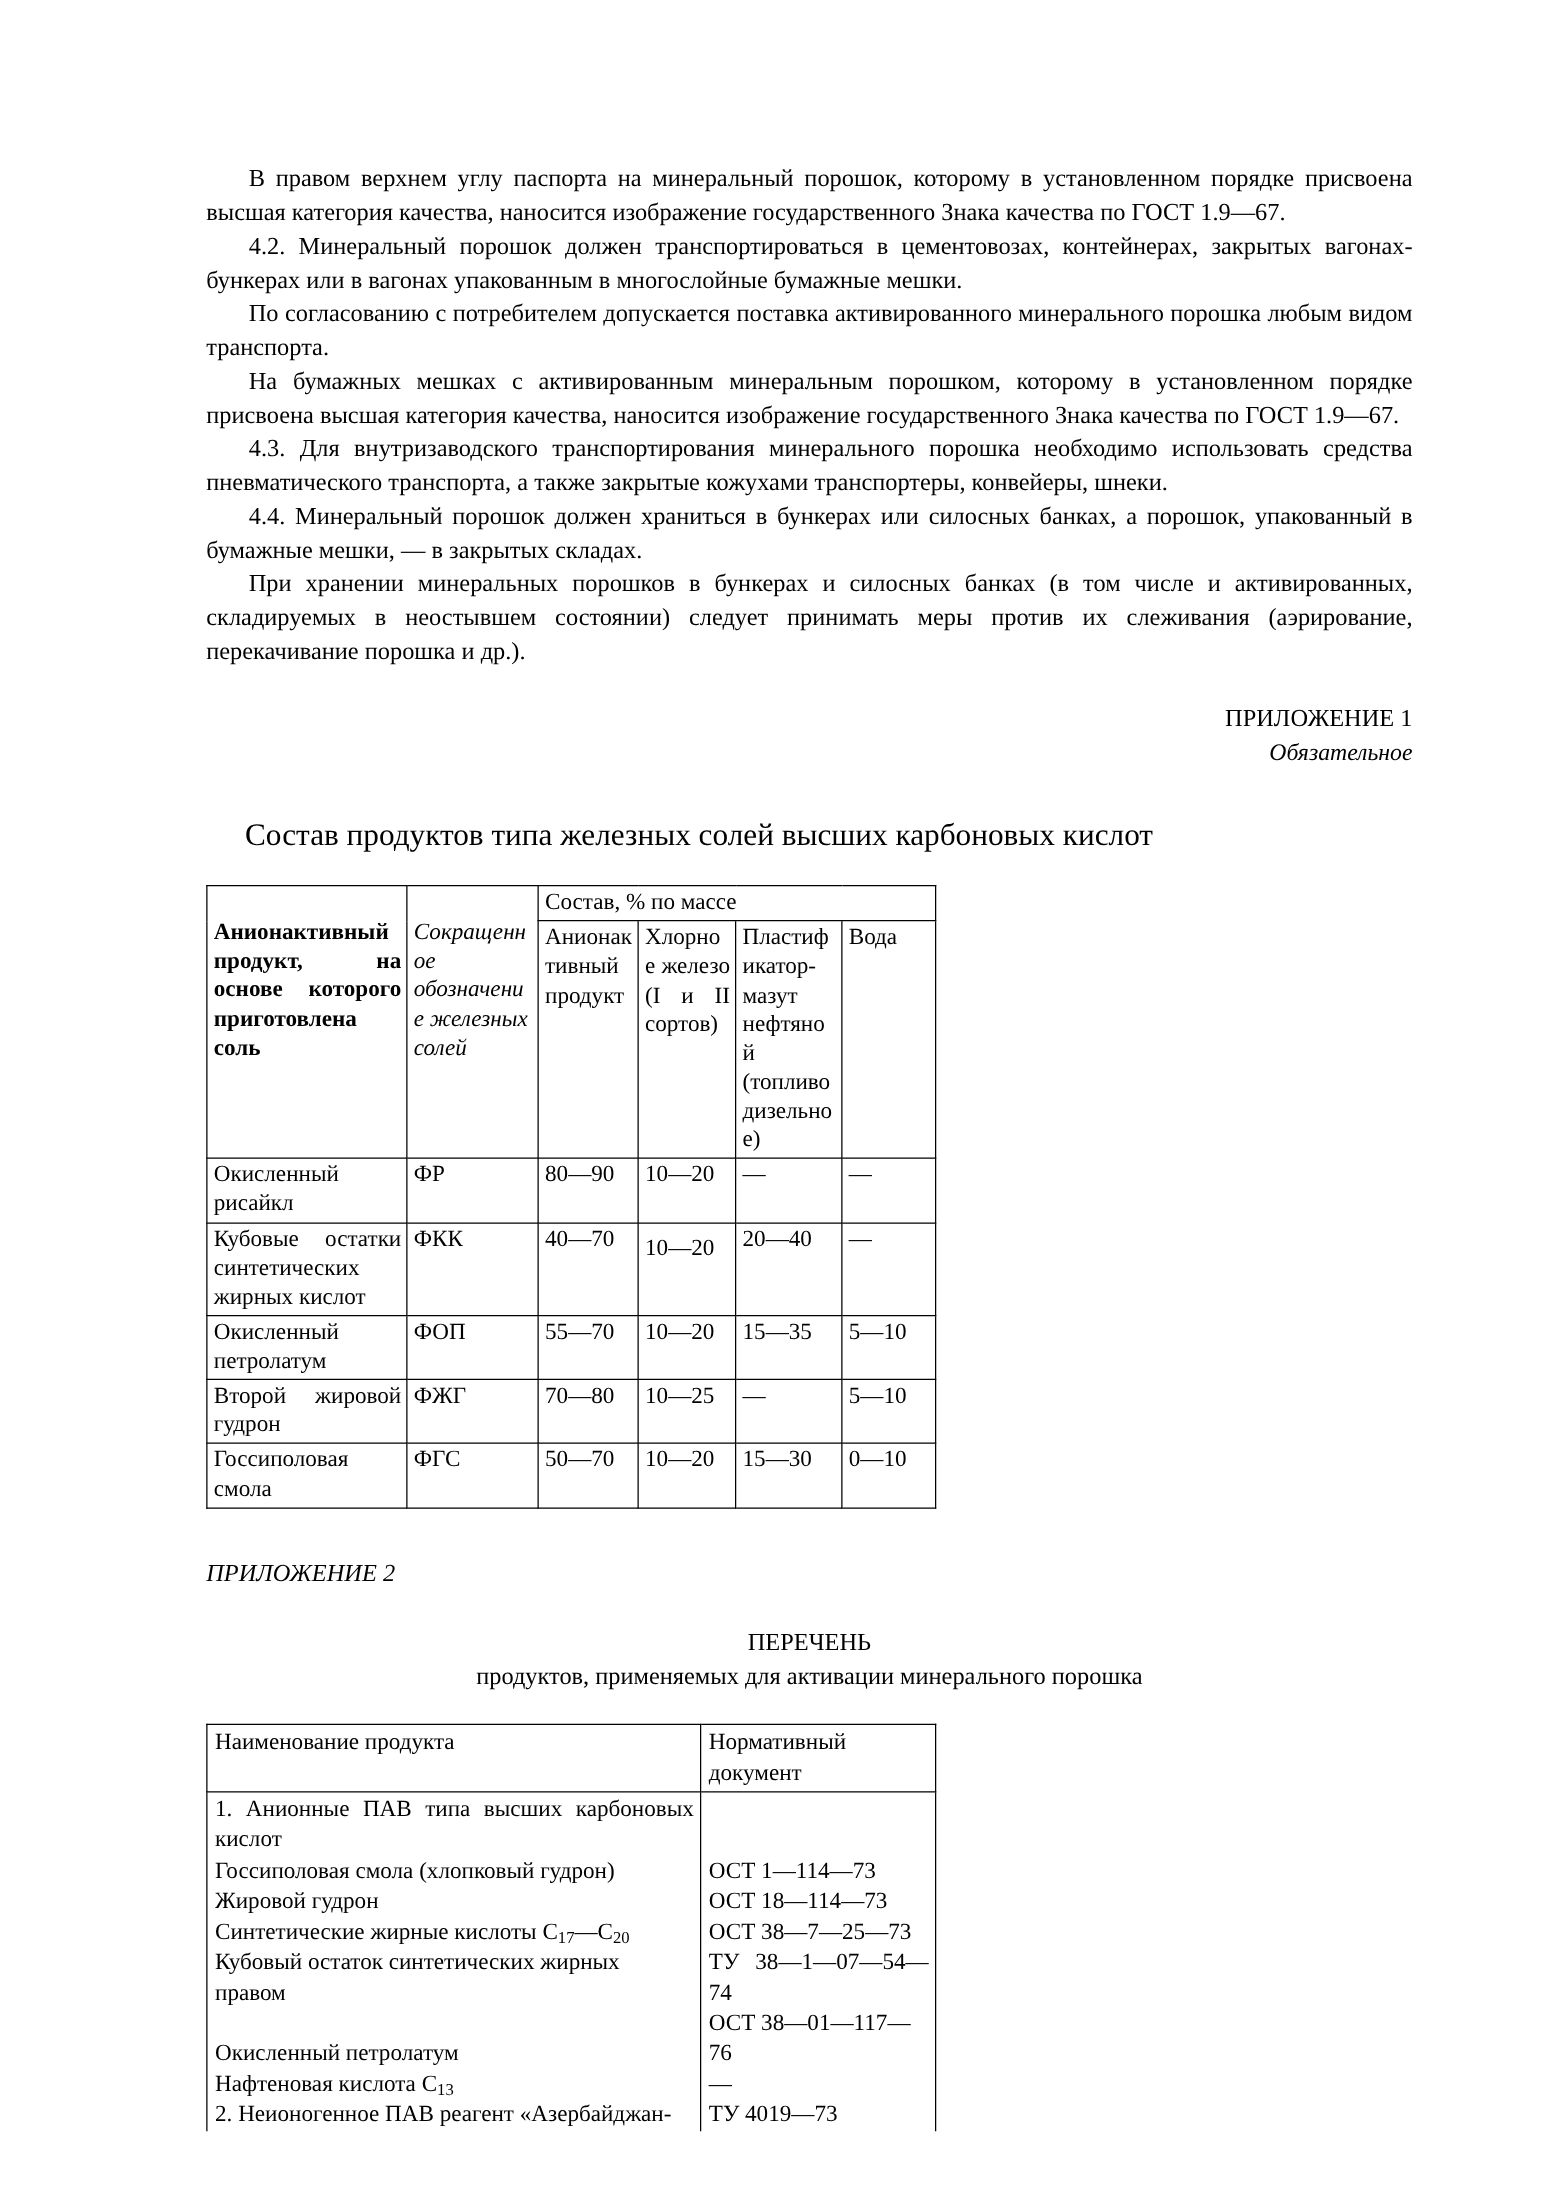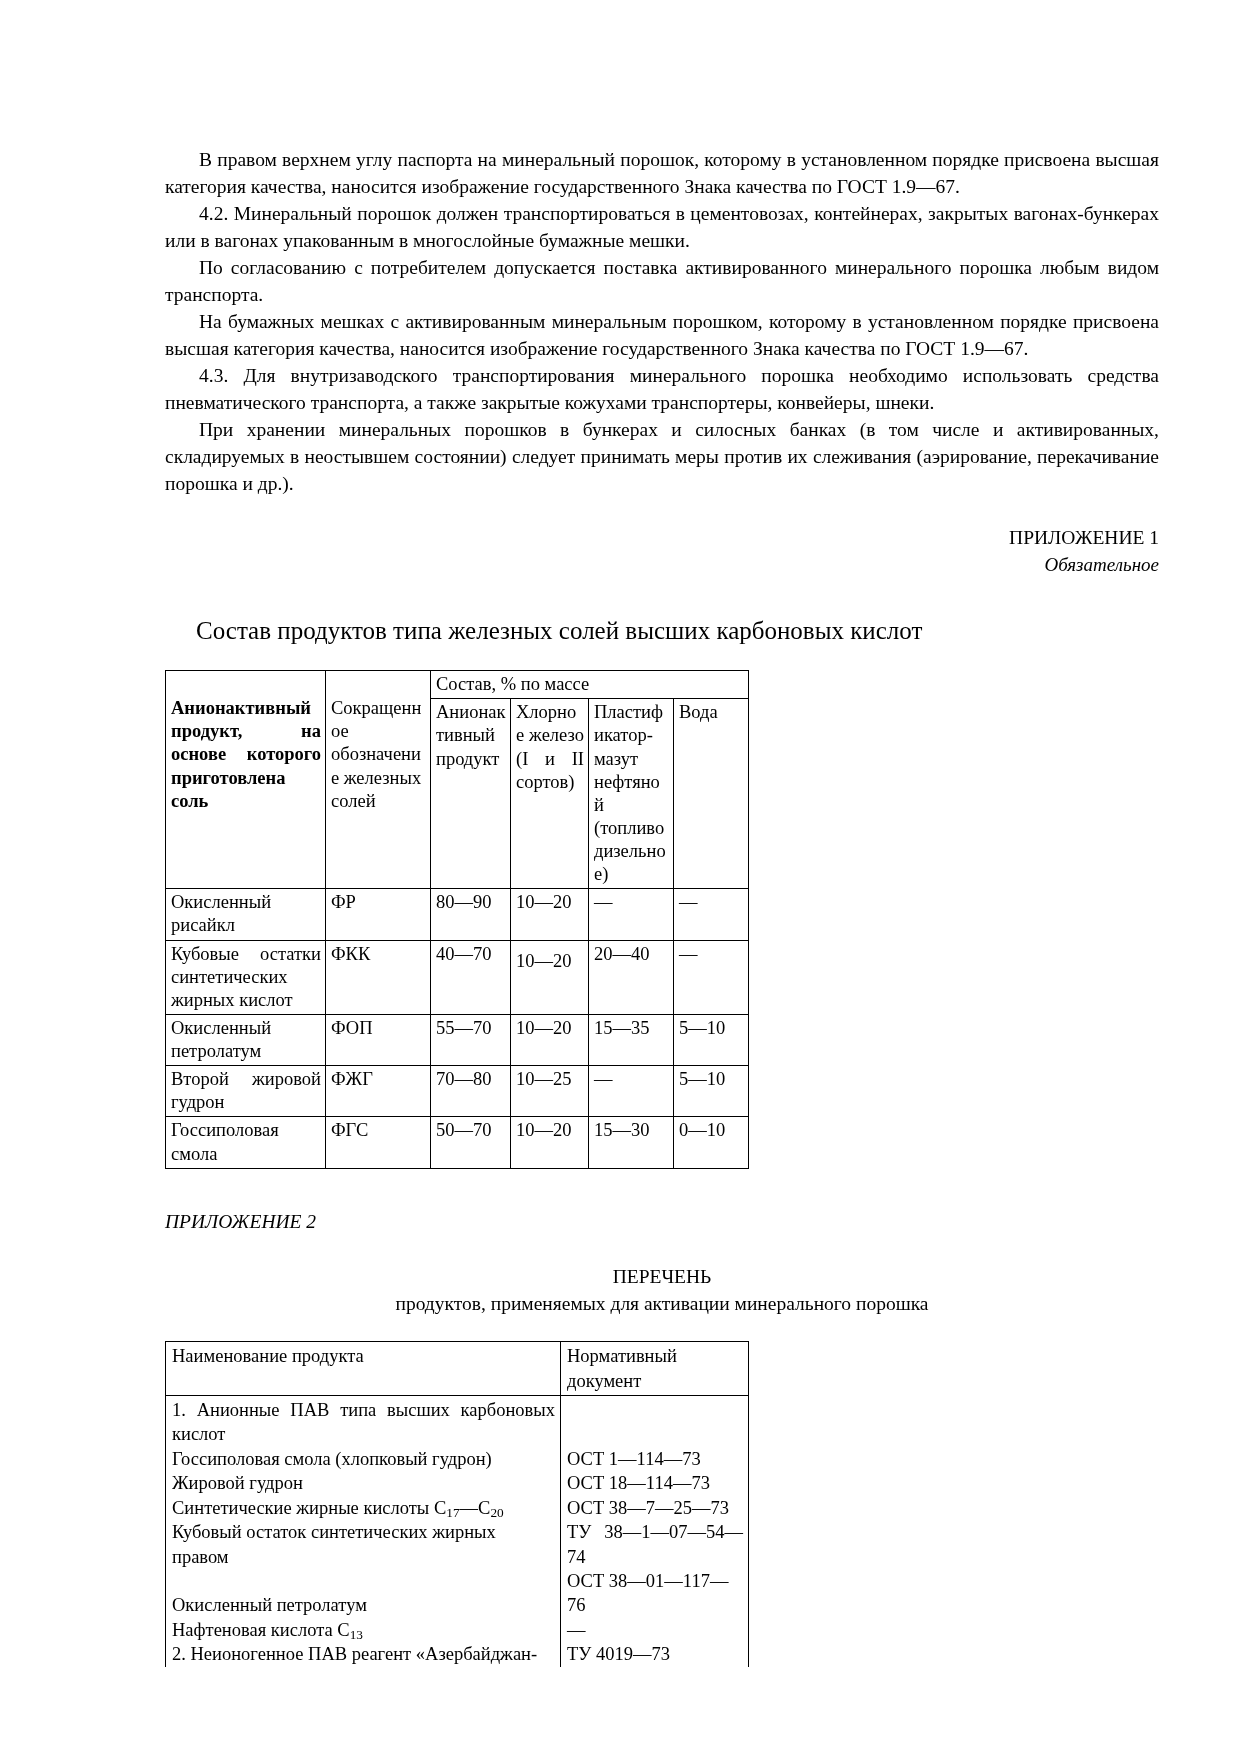--- a/index.html
+++ b/index.html
@@ -14,22 +14,21 @@
     color: #000000;
     position: relative;
     overflow: hidden;
   }
   .page {
     position: absolute;
     left: 0; top: 0;
     width: 1240px;
     height: 1349px;
     box-sizing: border-box;
-    padding: 130px 81px 0 165px;
-    margin-top: 16px;
+    padding: 130px 110px 0 165px;
   }
   p.body-par {
     margin: 0;
     font-size: 19.5px;
     line-height: 1.385;
     text-align: justify;
     text-indent: 34px;
     text-justify: inter-word;
     hyphens: none;
   }
@@ -106,40 +105,41 @@
 </head>
 <body>
 
 <div class="page">
 
   <p class="body-par">В правом верхнем углу паспорта на минеральный порошок, которому в установленном порядке присвоена высшая категория качества, наносится изображение государственного Знака качества по ГОСТ 1.9—67.</p>
   <p class="body-par">4.2. Минеральный порошок должен транспортироваться в цементовозах, контейнерах, закрытых вагонах-бункерах или в вагонах упакованным в многослойные бумажные мешки.</p>
   <p class="body-par">По согласованию с потребителем допускается поставка активированного минерального порошка любым видом транспорта.</p>
   <p class="body-par">На бумажных мешках с активированным минеральным порошком, которому в установленном порядке присвоена высшая категория качества, наносится изображение государственного Знака качества по ГОСТ 1.9—67.</p>
   <p class="body-par">4.3. Для внутризаводского транспортирования минерального порошка необходимо использовать средства пневматического транспорта, а также закрытые кожухами транспортеры, конвейеры, шнеки.</p>
+  <p class="body-par">4.4. Минеральный порошок должен храниться в бункерах или силосных банках, а порошок, упакованный в бумажные мешки, — в закрытых складах.</p>
   <p class="body-par">При хранении минеральных порошков в бункерах и силосных банках (в том числе и активированных, складируемых в неостывшем состоянии) следует принимать меры против их слеживания (аэрирование, перекачивание порошка и др.).</p>
 
   <div class="appendix-label">ПРИЛОЖЕНИЕ 1</div>
   <div class="appendix-sub">Обязательное</div>
 
   <div class="table-caption">Состав продуктов типа железных солей высших карбоновых кислот</div>
 
   <table class="grid">
     <colgroup>
       <col style="width:160px">
       <col style="width:105px">
       <col style="width:80px">
       <col style="width:78px">
       <col style="width:85px">
       <col style="width:75px">
     </colgroup>
     <tbody>
       <tr>
         <td rowspan="2" class="j" style="padding-top:26px;font-weight:bold;">Анионактивный продукт, на основе которого приготовлена соль</td>
-        <td rowspan="2" style="padding-top:26px;">Сокращенное обозначение железных солей</td>
+        <td rowspan="2" style="padding-top:26px;font-style:italic;">Сокращенное обозначение железных солей</td>
         <td colspan="4" style="border-bottom:1.6px solid #000;">Состав, % по массе</td>
       </tr>
       <tr>
         <td>Анионактивный продукт</td>
         <td class="j">Хлорное железо (I и II сортов)</td>
         <td>Пластификатор-мазут нефтяной (топливо дизельное)</td>
         <td>Вода</td>
       </tr>
 
       <tr>

